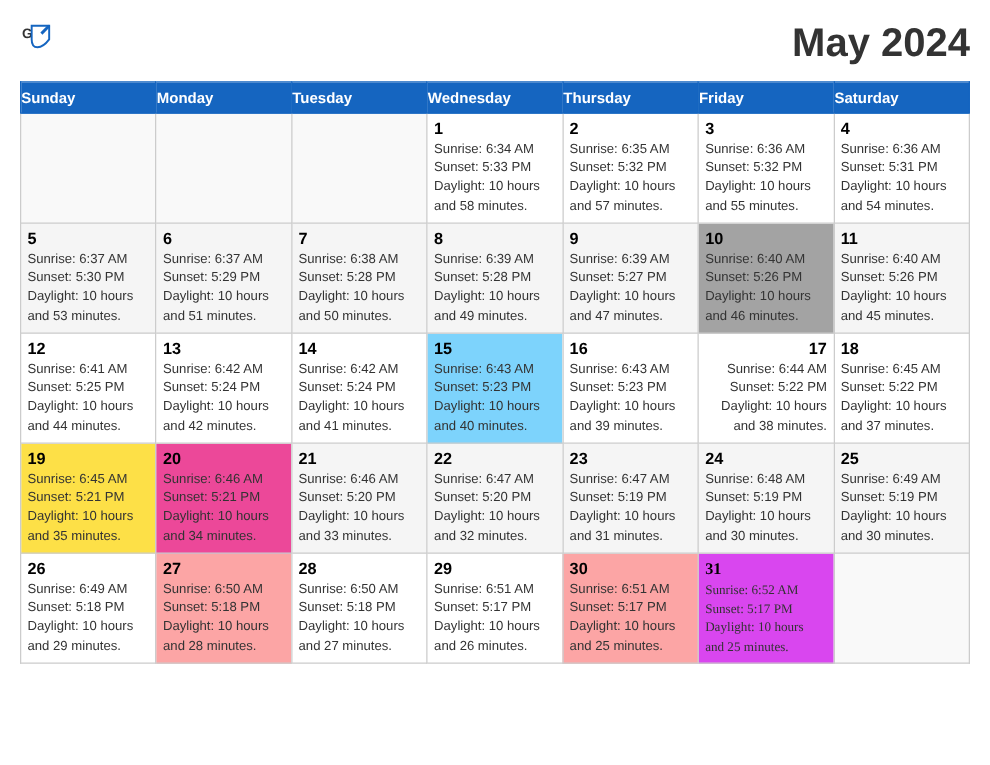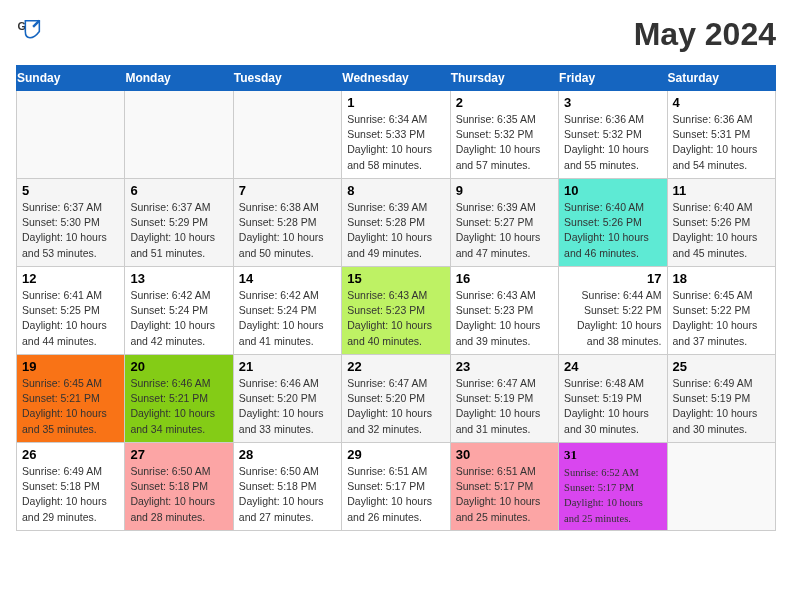--- a/index.html
+++ b/index.html
@@ -157,21 +157,21 @@
           <div class="day-info">Sunrise: 6:38 AM<br>Sunset: 5:28 PM<br>Daylight: 10 hours<br>and 50 minutes.</div>
         </td>
         <td style="background-color: rgb(245, 245, 245);">
           <span class="day-number">8</span>
           <div class="day-info">Sunrise: 6:39 AM<br>Sunset: 5:28 PM<br>Daylight: 10 hours<br>and 49 minutes.</div>
         </td>
         <td style="background-color: rgb(245, 245, 245);">
           <span class="day-number">9</span>
           <div class="day-info">Sunrise: 6:39 AM<br>Sunset: 5:27 PM<br>Daylight: 10 hours<br>and 47 minutes.</div>
         </td>
-        <td style="background-color: #5eead4;">
+        <td style="background-color: #a3a3a3;">
           <span class="day-number">10</span>
           <div class="day-info">Sunrise: 6:40 AM<br>Sunset: 5:26 PM<br>Daylight: 10 hours<br>and 46 minutes.</div>
         </td>
         <td style="background-color: rgb(245, 245, 245);">
           <span class="day-number">11</span>
           <div class="day-info">Sunrise: 6:40 AM<br>Sunset: 5:26 PM<br>Daylight: 10 hours<br>and 45 minutes.</div>
         </td>
       </tr>
       <tr>
         <td style="background-color: rgb(255, 255, 255);">
@@ -179,43 +179,43 @@
           <div class="day-info">Sunrise: 6:41 AM<br>Sunset: 5:25 PM<br>Daylight: 10 hours<br>and 44 minutes.</div>
         </td>
         <td style="background-color: rgb(255, 255, 255);">
           <span class="day-number">13</span>
           <div class="day-info">Sunrise: 6:42 AM<br>Sunset: 5:24 PM<br>Daylight: 10 hours<br>and 42 minutes.</div>
         </td>
         <td style="background-color: rgb(255, 255, 255);">
           <span class="day-number">14</span>
           <div class="day-info">Sunrise: 6:42 AM<br>Sunset: 5:24 PM<br>Daylight: 10 hours<br>and 41 minutes.</div>
         </td>
-        <td style="background-color: #bef264; margin-top: 30px;">
+        <td style="background-color: #7dd3fc; margin-top: 30px;">
           <span class="day-number">15</span>
           <div class="day-info">Sunrise: 6:43 AM<br>Sunset: 5:23 PM<br>Daylight: 10 hours<br>and 40 minutes.</div>
         </td>
         <td style="background-color: rgb(255, 255, 255);">
           <span class="day-number">16</span>
           <div class="day-info">Sunrise: 6:43 AM<br>Sunset: 5:23 PM<br>Daylight: 10 hours<br>and 39 minutes.</div>
         </td>
         <td style="background-color: rgb(255, 255, 255); text-align: right;">
           <span class="day-number">17</span>
           <div class="day-info">Sunrise: 6:44 AM<br>Sunset: 5:22 PM<br>Daylight: 10 hours<br>and 38 minutes.</div>
         </td>
         <td style="background-color: rgb(255, 255, 255);">
           <span class="day-number">18</span>
           <div class="day-info">Sunrise: 6:45 AM<br>Sunset: 5:22 PM<br>Daylight: 10 hours<br>and 37 minutes.</div>
         </td>
       </tr>
       <tr>
-        <td style="background-color: #f97316;">
+        <td style="background-color: #fde047;">
           <span class="day-number">19</span>
           <div class="day-info">Sunrise: 6:45 AM<br>Sunset: 5:21 PM<br>Daylight: 10 hours<br>and 35 minutes.</div>
         </td>
-        <td style="background-color: #84cc16;">
+        <td style="background-color: #ec4899;">
           <span class="day-number">20</span>
           <div class="day-info">Sunrise: 6:46 AM<br>Sunset: 5:21 PM<br>Daylight: 10 hours<br>and 34 minutes.</div>
         </td>
         <td style="background-color: rgb(245, 245, 245);">
           <span class="day-number">21</span>
           <div class="day-info">Sunrise: 6:46 AM<br>Sunset: 5:20 PM<br>Daylight: 10 hours<br>and 33 minutes.</div>
         </td>
         <td style="background-color: rgb(245, 245, 245);">
           <span class="day-number">22</span>
           <div class="day-info">Sunrise: 6:47 AM<br>Sunset: 5:20 PM<br>Daylight: 10 hours<br>and 32 minutes.</div>

